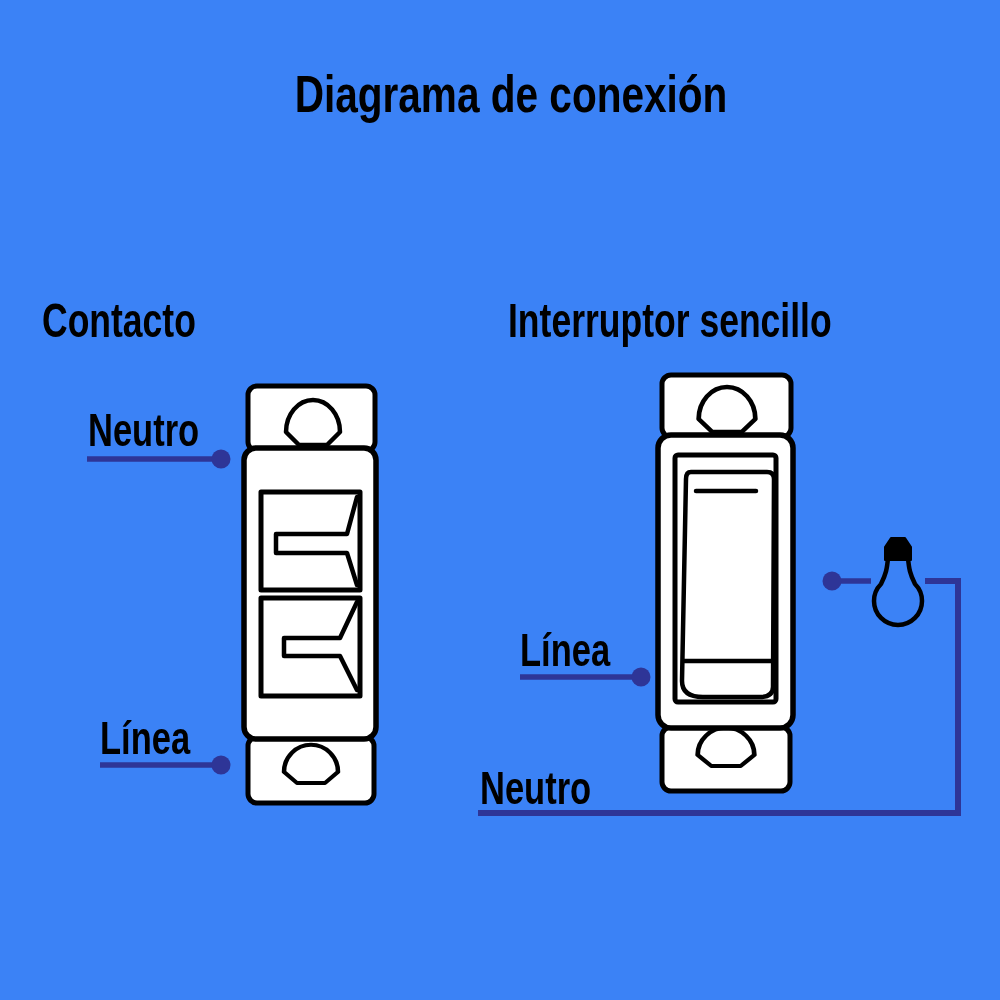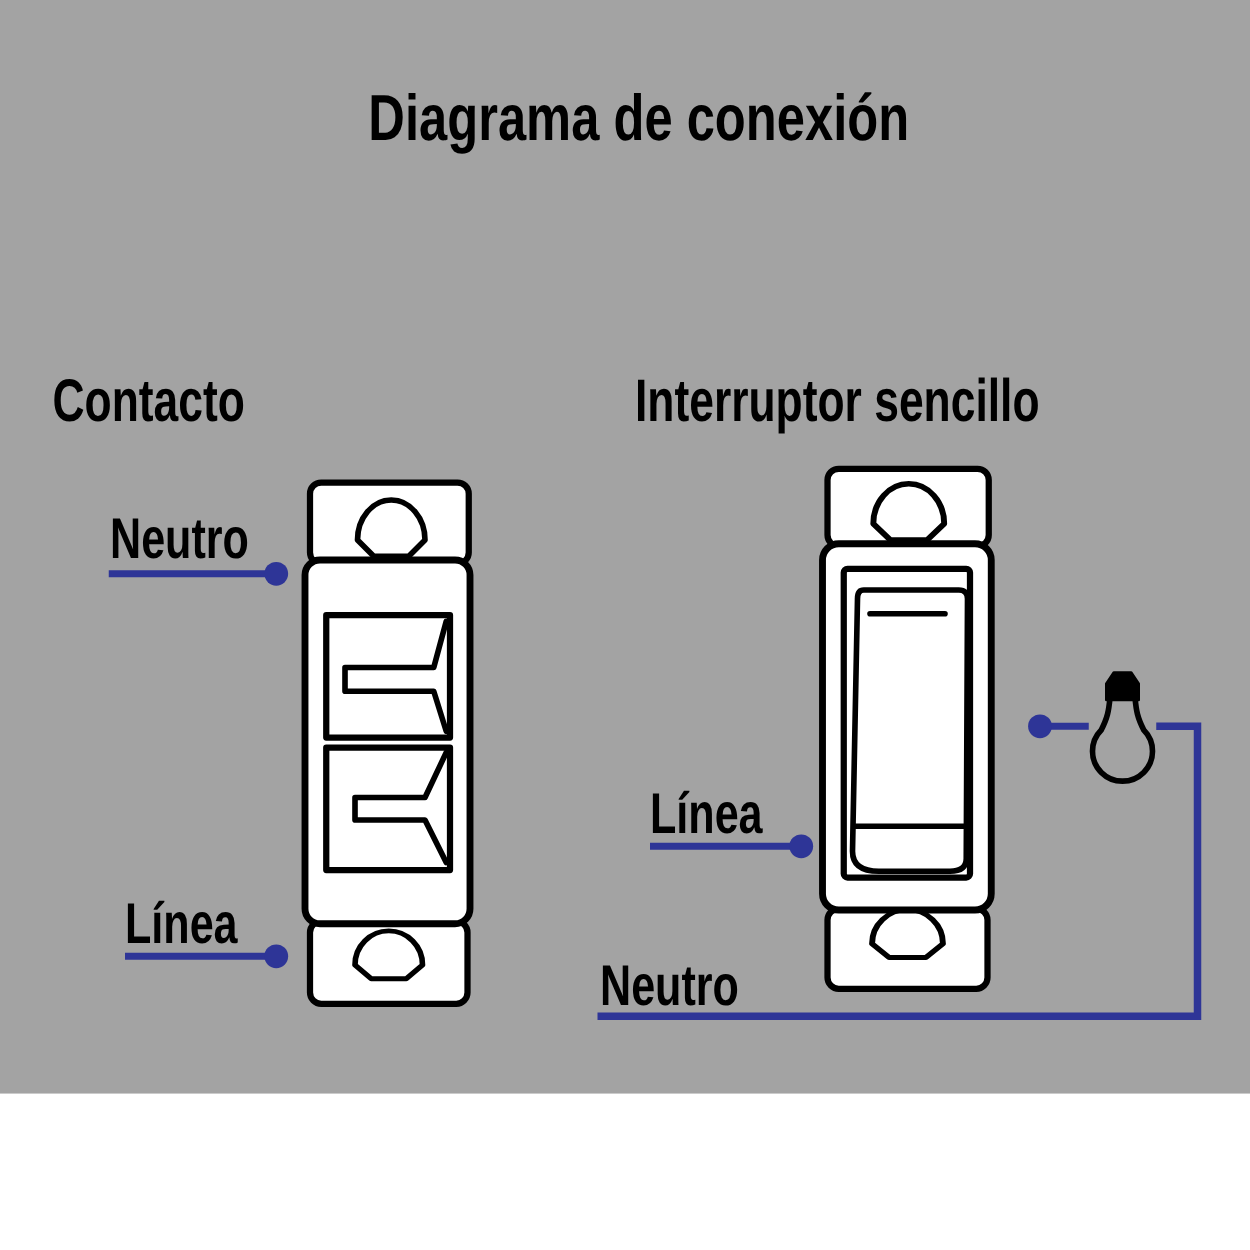--- a/index.html
+++ b/index.html
@@ -1,20 +1,20 @@
 <!DOCTYPE html>
 <html><head>
 <meta charset="utf-8">
 <style>
   html, body { margin: 0; padding: 0; background: #ffffff; }
   .page {
     position: relative;
     width: 1000px;
-    height: 875px;
-    background: #a3a3a3;
+    height: 1000px;
+    background: #3b82f6;
     overflow: hidden;
     font-family: "Liberation Sans", sans-serif;
   }
   svg { display: block; }
   .ink {
     fill: #ffffff;
     stroke: #000000;
     stroke-width: 5;
     stroke-linejoin: round;
   }

